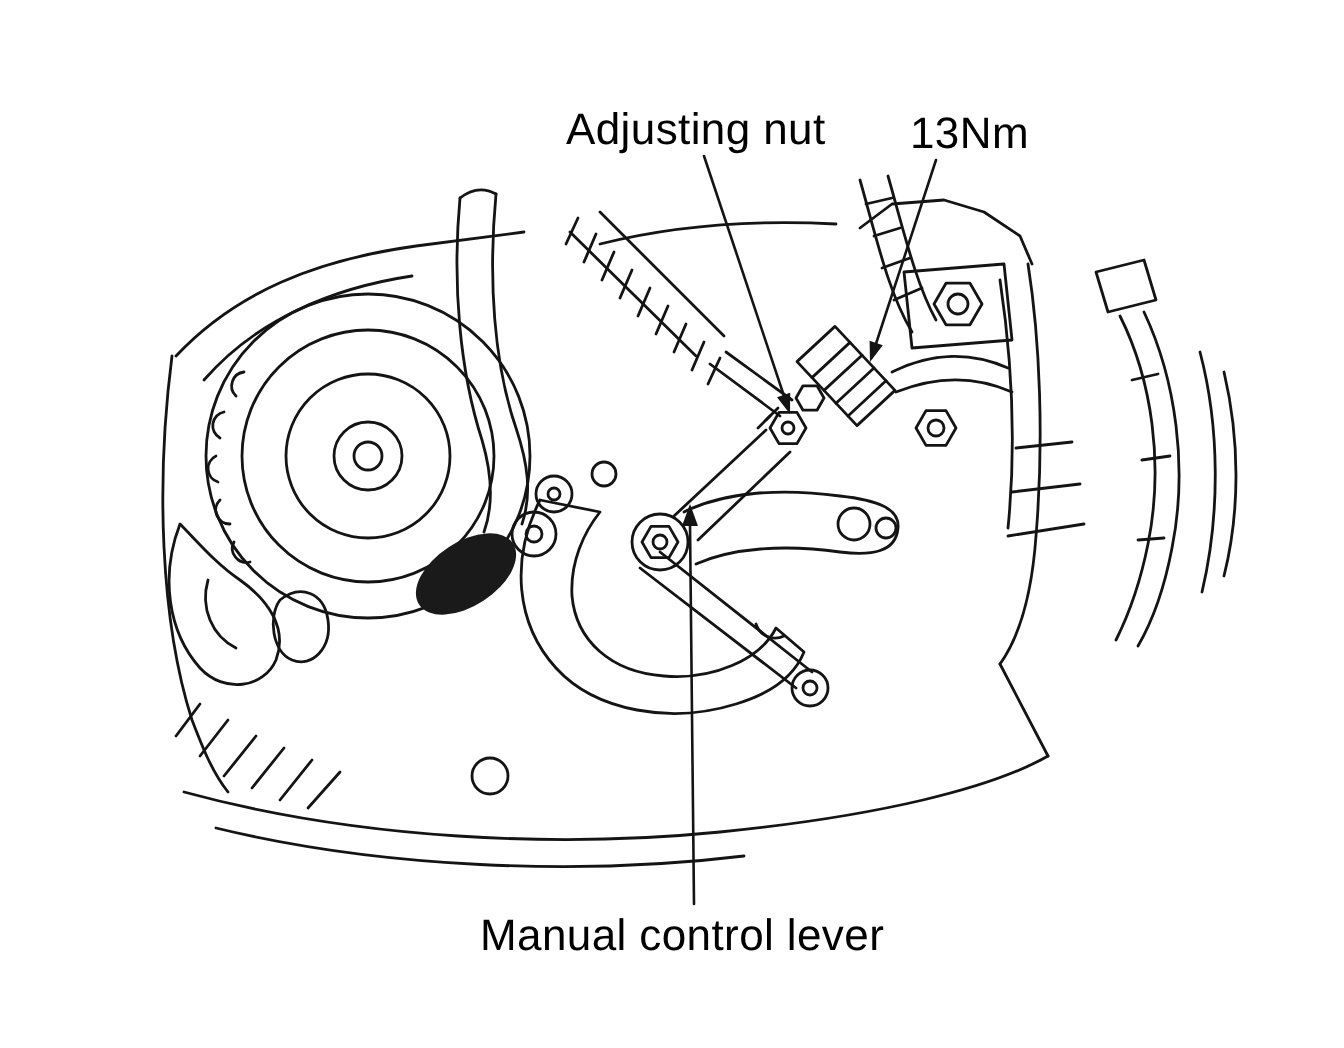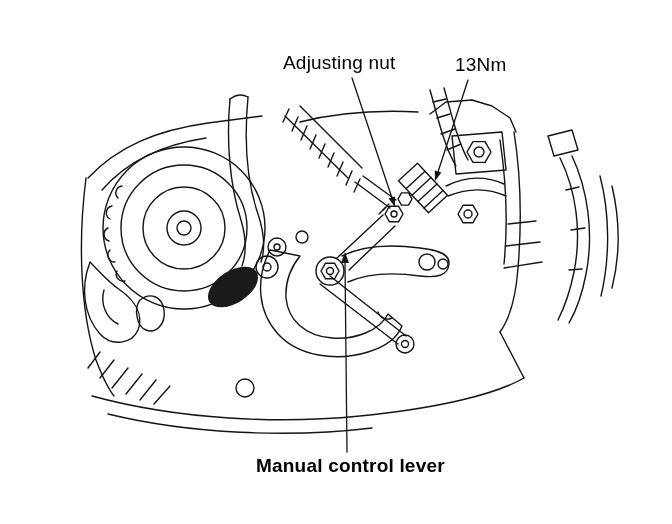--- a/index.html
+++ b/index.html
@@ -8,28 +8,28 @@
     position:relative;
     width:672px;height:524px;
     background:#ffffff;
     overflow:hidden;
     font-family:"Liberation Sans", sans-serif;
   }
   .stage svg{position:absolute;left:0;top:0;}
   .label{
     position:absolute;
     color:#000;
-    font-size:19px;
+    font-size:22px;
     letter-spacing:.2px;
     white-space:nowrap;
     user-select:none;
   }
   .label-adjusting{left:283px;top:52px;}
   .label-torque{left:455px;top:54px;font-weight:normal;}
-  .label-manual{left:256px;top:455px;font-weight:bold;}
+  .label-manual{left:240px;top:455px;}
 </style>
 </head>
 <body>
 
 <div class="stage">
 
   <svg width="672" height="524" viewBox="0 0 672 524" aria-hidden="true">
     <g fill="none" stroke="#141414" stroke-width="1.4" stroke-linecap="round" stroke-linejoin="round">
 
       <g>

